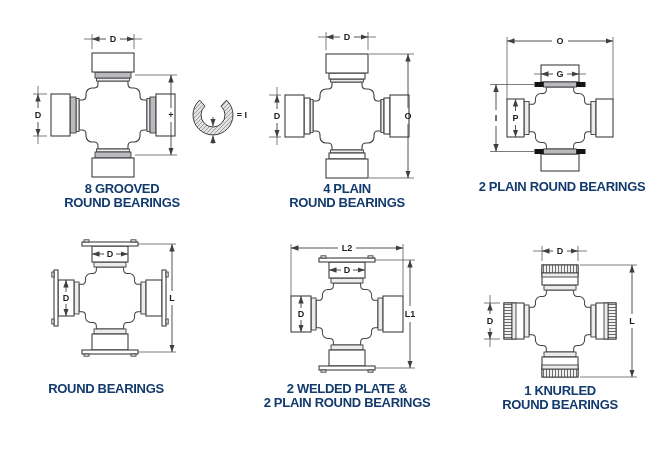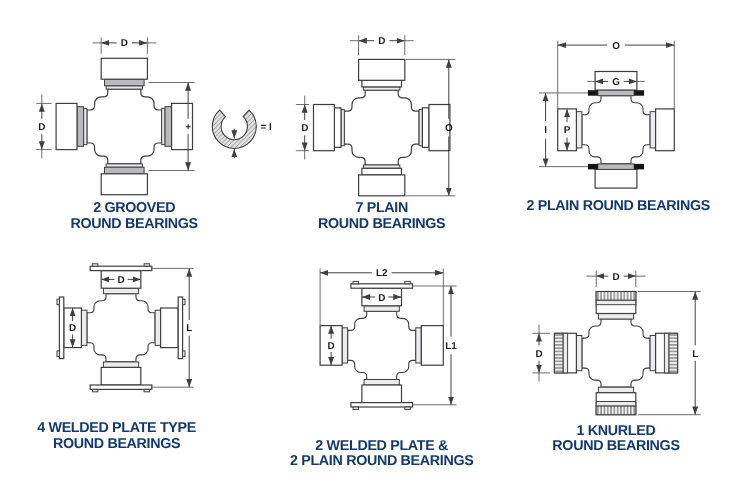--- a/index.html
+++ b/index.html
@@ -94,21 +94,21 @@
         <line class="dim" x1="58" y1="7" x2="58" y2="40" marker-end="url(#arw)"></line>
         <text class="dimtxt" x="58" y="3.2">+</text>
 
         <path class="ring" d="M 113.4,-14.9 A 20 20 0 1 1 86.6,-14.9 L 91.97,-8.92 A 12 12 0 1 0 108.03,-8.92 Z"></path>
         <line class="dim" x1="100" y1="2" x2="100" y2="11" marker-end="url(#arw)"></line>
         <line class="dim" x1="100" y1="29" x2="100" y2="20.5" marker-end="url(#arw)"></line>
         <text class="dimtxt" x="129" y="3.2">= I</text>
       </g>
     </svg>
     <div class="caption" style="width:228px;margin-top:2px;">
-      <div>2 GROOVED</div>
+      <div>8 GROOVED</div>
       <div>ROUND BEARINGS</div>
     </div>
   </div>
 
   <div class="panel" style="left:262px;top:18px;width:170px;">
     <svg width="170" height="164" viewBox="0 0 170 164">
       <g transform="translate(85,98)">
         <use href="#xbody" class="part"></use>
         <rect class="part2" x="-16.5" y="-37" width="33" height="3"></rect>
           <rect class="part" x="-18" y="-43" width="36" height="6"></rect>
@@ -140,21 +140,21 @@
         <text class="dimtxt" x="-70" y="3.2">D</text>
 
         <line class="ext" x1="22" y1="-62" x2="67" y2="-62"></line>
           <line class="ext" x1="22" y1="62" x2="67" y2="62"></line>
         <line class="dim" x1="61" y1="-8" x2="61" y2="-62" marker-end="url(#arw)"></line>
         <line class="dim" x1="61" y1="8" x2="61" y2="62" marker-end="url(#arw)"></line>
         <text class="dimtxt" x="61" y="3.2">O</text>
       </g>
     </svg>
     <div class="caption" style="width:170px;">
-      <div>7 PLAIN</div>
+      <div>4 PLAIN</div>
       <div>ROUND BEARINGS</div>
     </div>
   </div>
 
   <div class="panel" style="left:462px;top:18px;width:200px;">
     <svg width="200" height="162" viewBox="0 0 200 162">
       <g transform="translate(98,100)">
         <use href="#xbody" class="part" transform="scale(0.91)"></use>
 
         <rect class="part" x="-19" y="-53" width="38" height="17"></rect>
@@ -237,21 +237,20 @@
         <text class="dimtxt" x="-44" y="3.2">D</text>
 
         <line class="ext" x1="28" y1="-54" x2="66" y2="-54"></line>
           <line class="ext" x1="28" y1="54" x2="66" y2="54"></line>
         <line class="dim" x1="62" y1="-7" x2="62" y2="-54" marker-end="url(#arw)"></line>
         <line class="dim" x1="62" y1="7" x2="62" y2="54" marker-end="url(#arw)"></line>
         <text class="dimtxt" x="62" y="3.2">L</text>
       </g>
     </svg>
     <div class="caption" style="width:182px;margin-top:4px;">
-      <div>4 WELDED PLATE TYPE</div>
       <div>ROUND BEARINGS</div>
     </div>
   </div>
 
   <div class="panel" style="left:255px;top:238px;width:184px;">
     <svg width="184" height="140" viewBox="0 0 184 140">
       <g transform="translate(92,76)">
         <use href="#xbody" class="part" transform="scale(0.91)"></use>
 
         <rect class="part2" x="-16" y="-36" width="32" height="5"></rect>
@@ -284,21 +283,21 @@
         <line class="dim" x1="-46" y1="6" x2="-46" y2="18" marker-end="url(#arw)"></line>
         <text class="dimtxt" x="-46" y="3.2">D</text>
 
         <line class="ext" x1="28" y1="-54" x2="68" y2="-54"></line>
           <line class="ext" x1="28" y1="54" x2="68" y2="54"></line>
         <line class="dim" x1="63" y1="-8" x2="63" y2="-54" marker-end="url(#arw)"></line>
         <line class="dim" x1="63" y1="8" x2="63" y2="54" marker-end="url(#arw)"></line>
         <text class="dimtxt" x="63" y="3.2">L1</text>
       </g>
     </svg>
-    <div class="caption" style="width:184px;margin-top:20px;">
+    <div class="caption" style="width:184px;margin-top:4px;">
       <div>2 WELDED PLATE &amp;</div>
       <div>2 PLAIN ROUND BEARINGS</div>
     </div>
   </div>
 
   <div class="panel" style="left:462px;top:238px;width:196px;">
     <svg width="196" height="146" viewBox="0 0 196 146">
       <g transform="translate(98,83)">
         <use href="#xbody" class="part" transform="scale(0.91)"></use>
 

